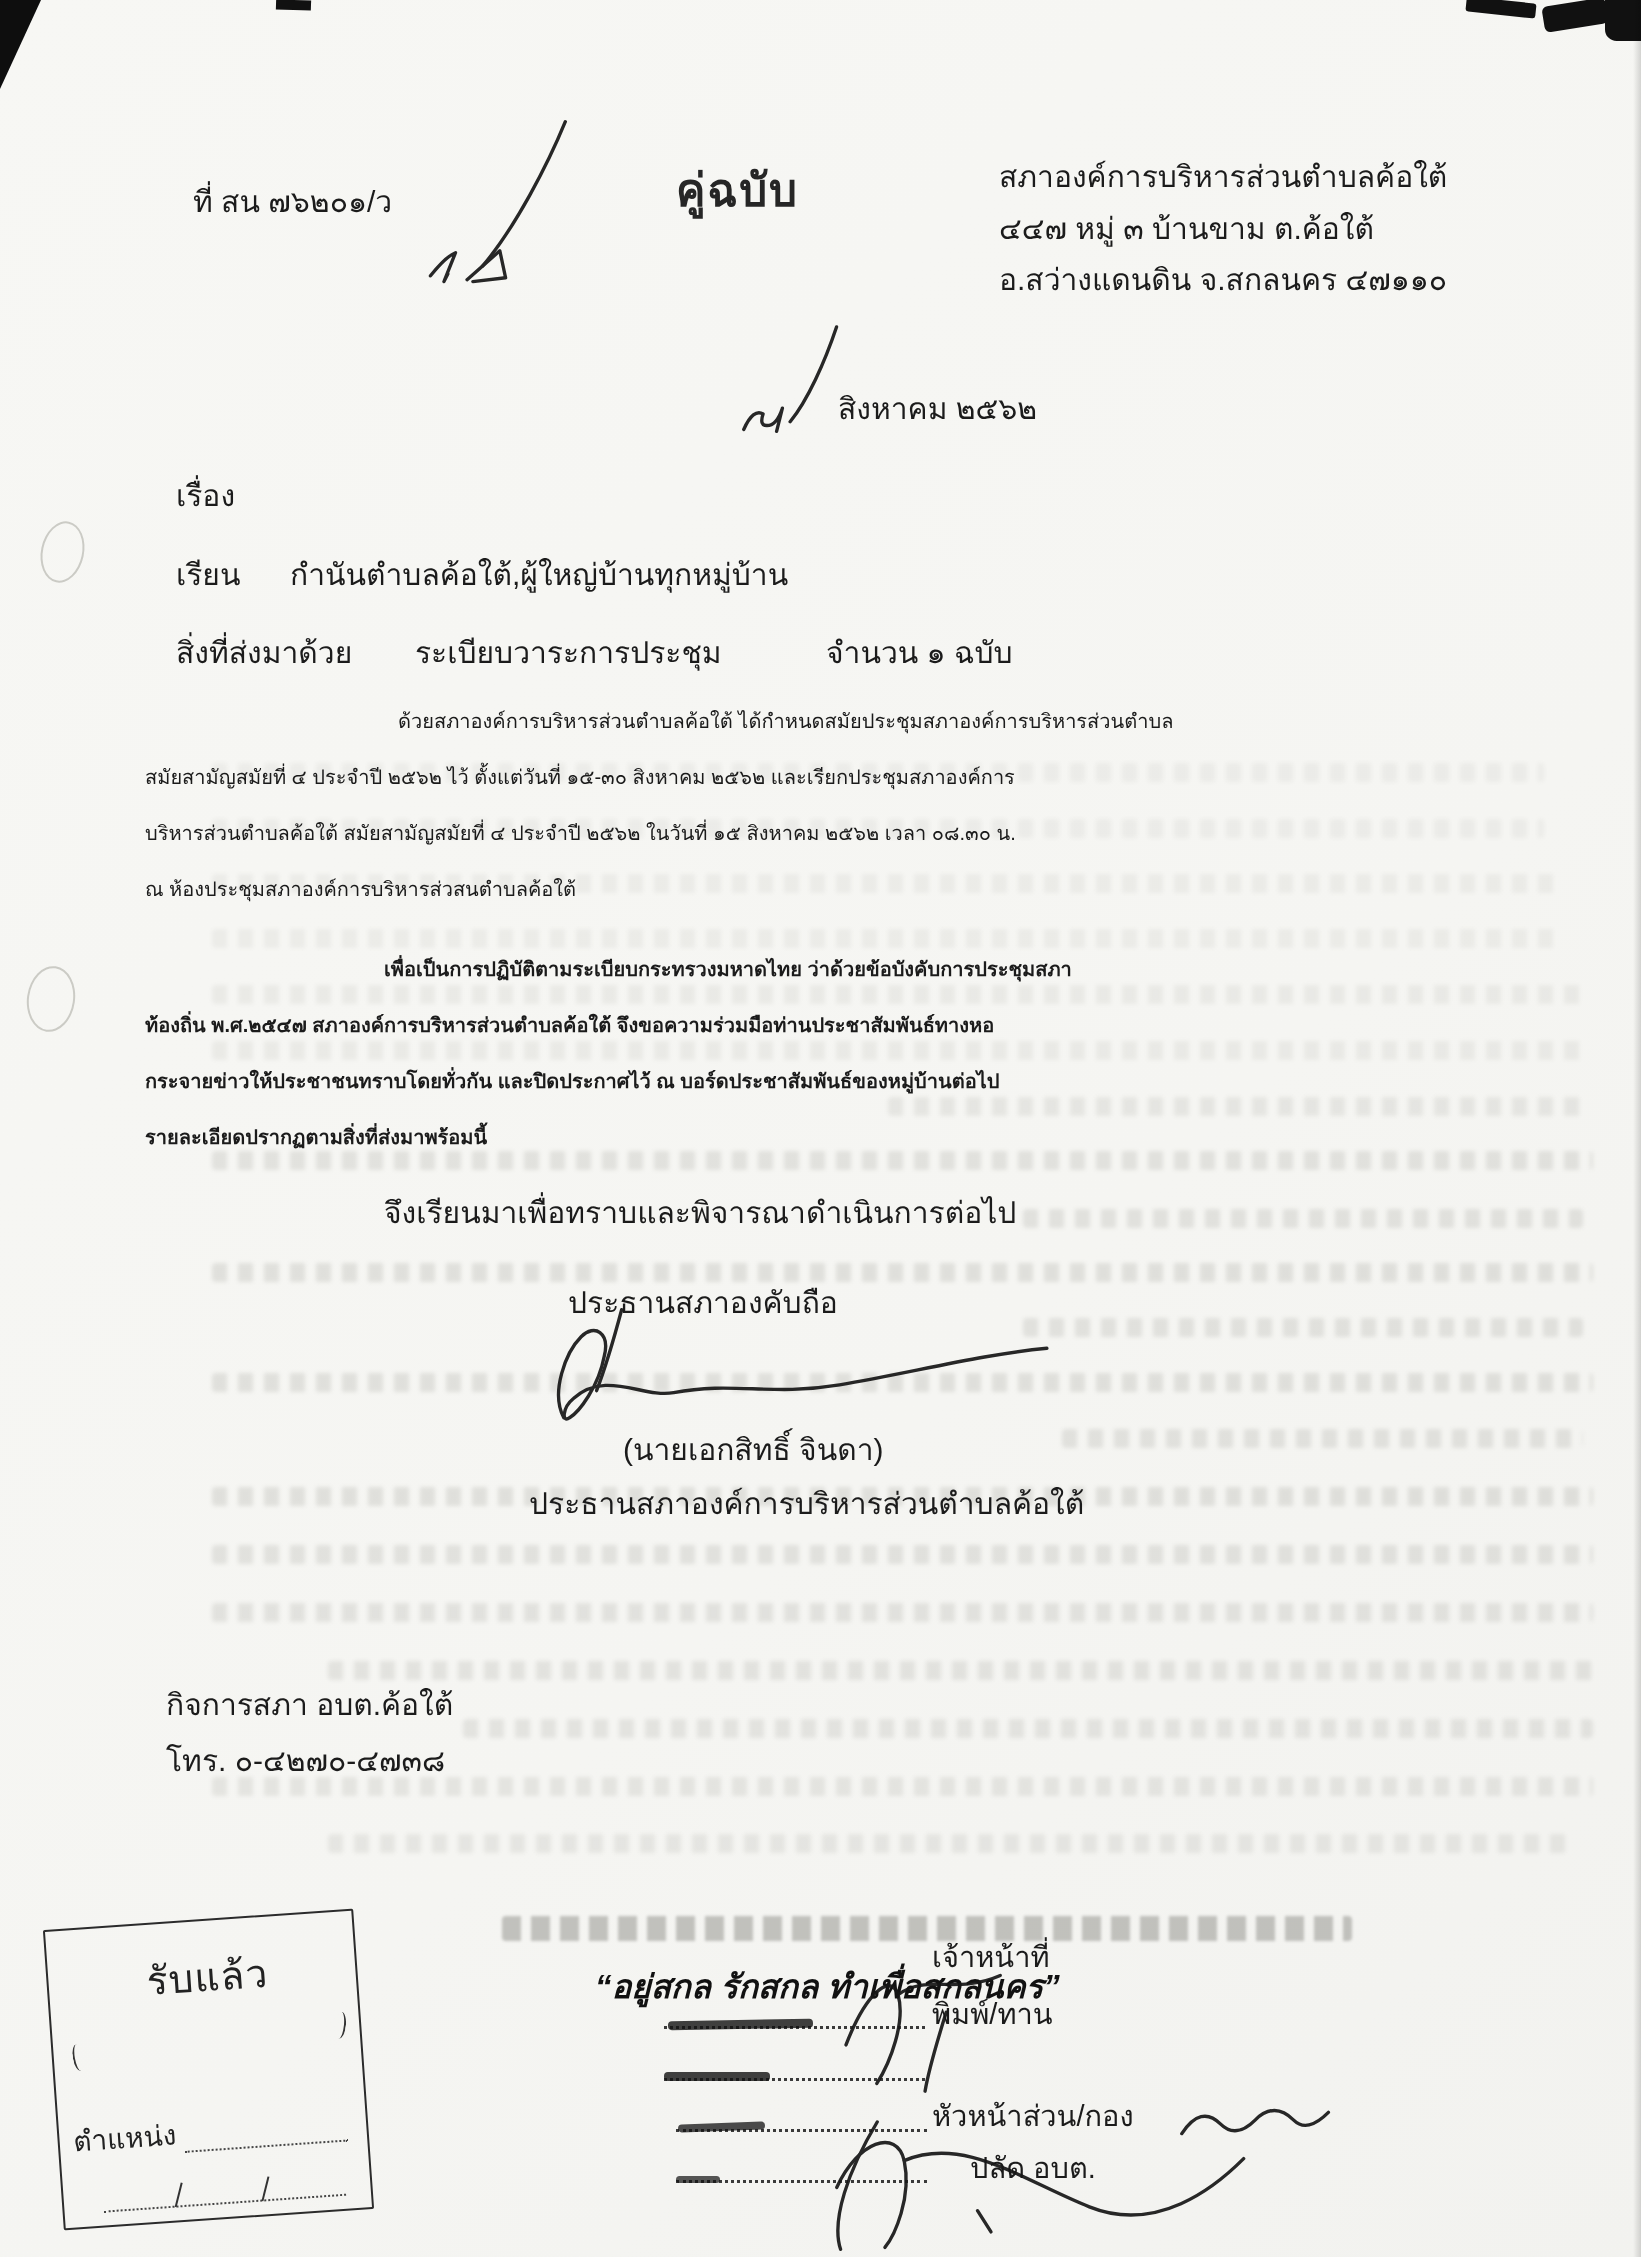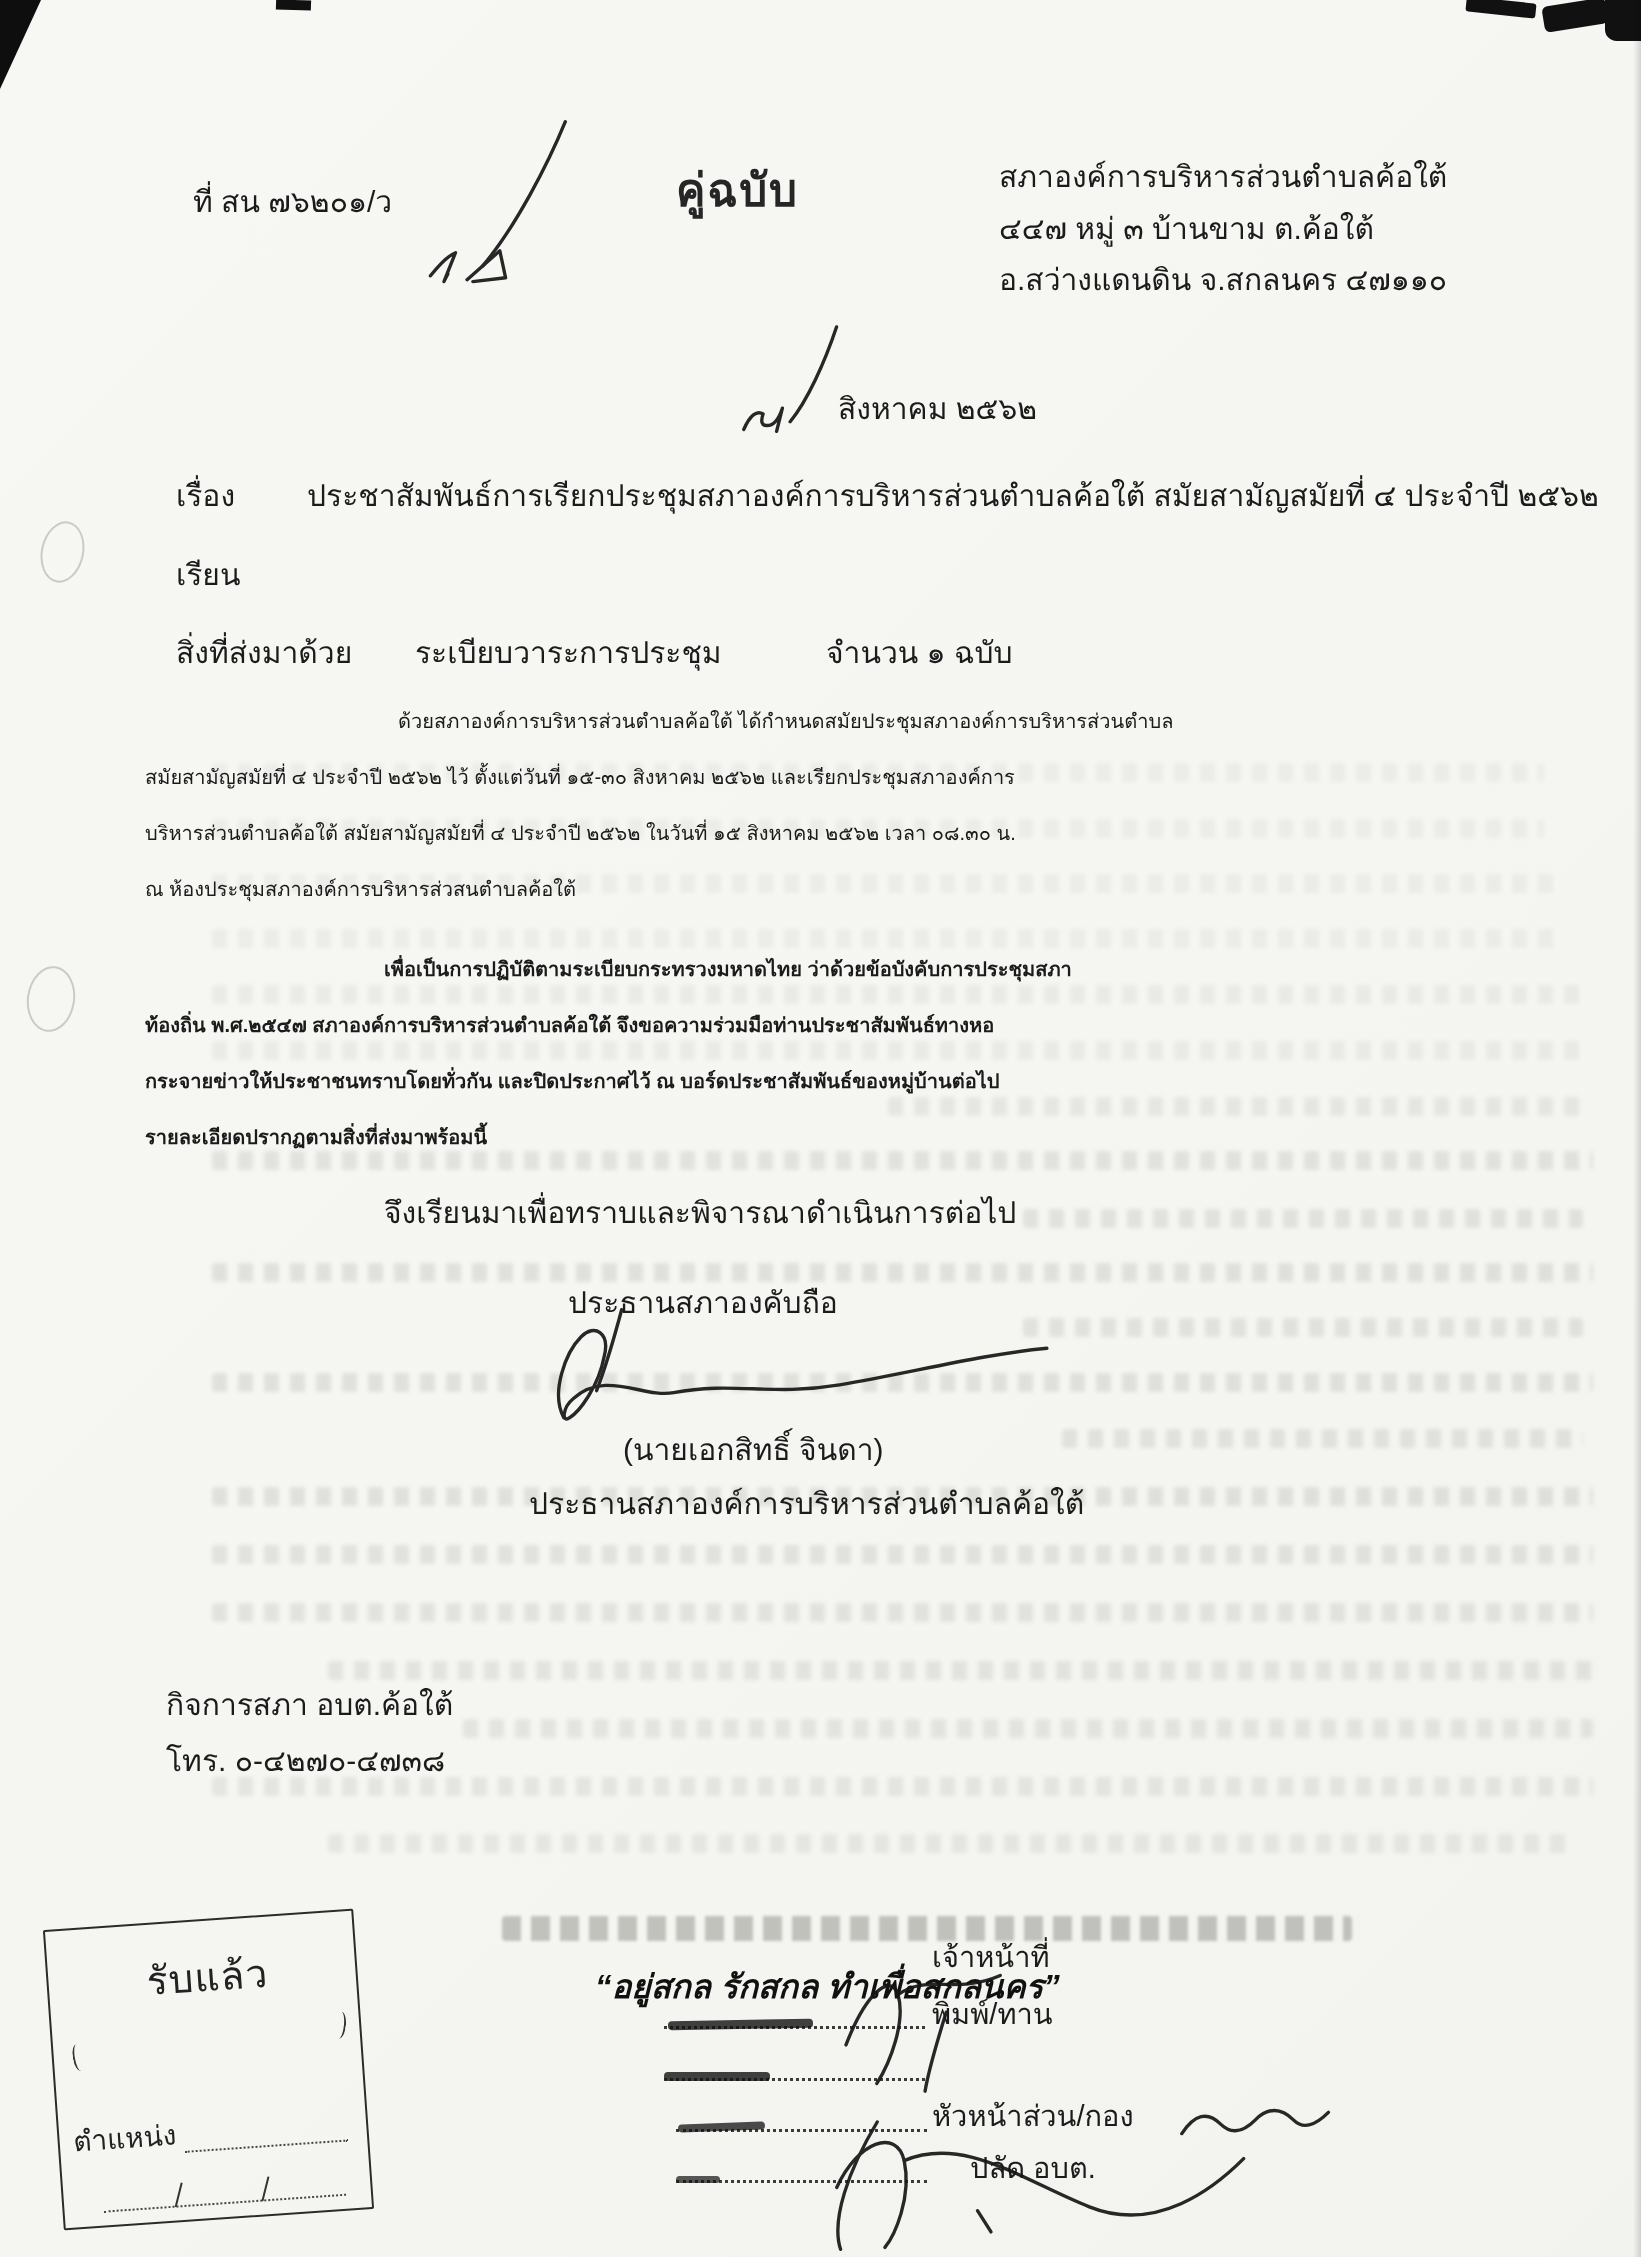--- a/index.html
+++ b/index.html
@@ -88,23 +88,23 @@
   <div class="t" style="left:999px;top:206px;">๔๔๗ หมู่ ๓ บ้านขาม ต.ค้อใต้</div>
   <div class="t" style="left:999px;top:257px;">อ.สว่างแดนดิน จ.สกลนคร  ๔๗๑๑๐</div>
 
   <svg class="sig" style="left:736px;top:321px;" width="116" height="126" viewBox="0 0 120 130">
     <path d="M104,6 C92,42 74,82 56,104"></path>
     <path d="M8,112 q10,-22 20,-16 q-4,12 4,12 q10,0 16,-18 l-6,24" stroke-width="4"></path>
   </svg>
   <div class="t" style="left:838px;top:386px;">สิงหาคม ๒๕๖๒</div>
 
   <div class="t" style="left:176px;top:473px;">เรื่อง</div>
-  <div class="t" style="left:307px;top:473px;">ประชาสัมพันธ์การเรียกประชุมสภาองค์การบริหารส่วนตำบลค้อใต้ สมัยสามัญสมัยที่ ๔ ประจำปี ๒๕๖๒</div>
 
   <div class="t" style="left:176px;top:552px;">เรียน</div>
+  <div class="t" style="left:290px;top:552px;">กำนันตำบลค้อใต้,ผู้ใหญ่บ้านทุกหมู่บ้าน</div>
 
   <div class="t" style="left:176px;top:630px;">สิ่งที่ส่งมาด้วย</div>
   <div class="t" style="left:415px;top:630px;">ระเบียบวาระการประชุม</div>
   <div class="t" style="left:826px;top:630px;">จำนวน ๑ ฉบับ</div>
 
   <div class="para" style="left:145px;top:693px;">
     <div style="text-indent:253px;">ด้วยสภาองค์การบริหารส่วนตำบลค้อใต้  ได้กำหนดสมัยประชุมสภาองค์การบริหารส่วนตำบล</div>
     <div>สมัยสามัญสมัยที่ ๔ ประจำปี ๒๕๖๒ ไว้ ตั้งแต่วันที่  ๑๕-๓๐ สิงหาคม ๒๕๖๒  และเรียกประชุมสภาองค์การ</div>
     <div>บริหารส่วนตำบลค้อใต้ สมัยสามัญสมัยที่ ๔ ประจำปี ๒๕๖๒ ในวันที่  ๑๕  สิงหาคม  ๒๕๖๒ เวลา ๐๘.๓๐ น.</div>
     <div>ณ  ห้องประชุมสภาองค์การบริหารส่วสนตำบลค้อใต้</div>

